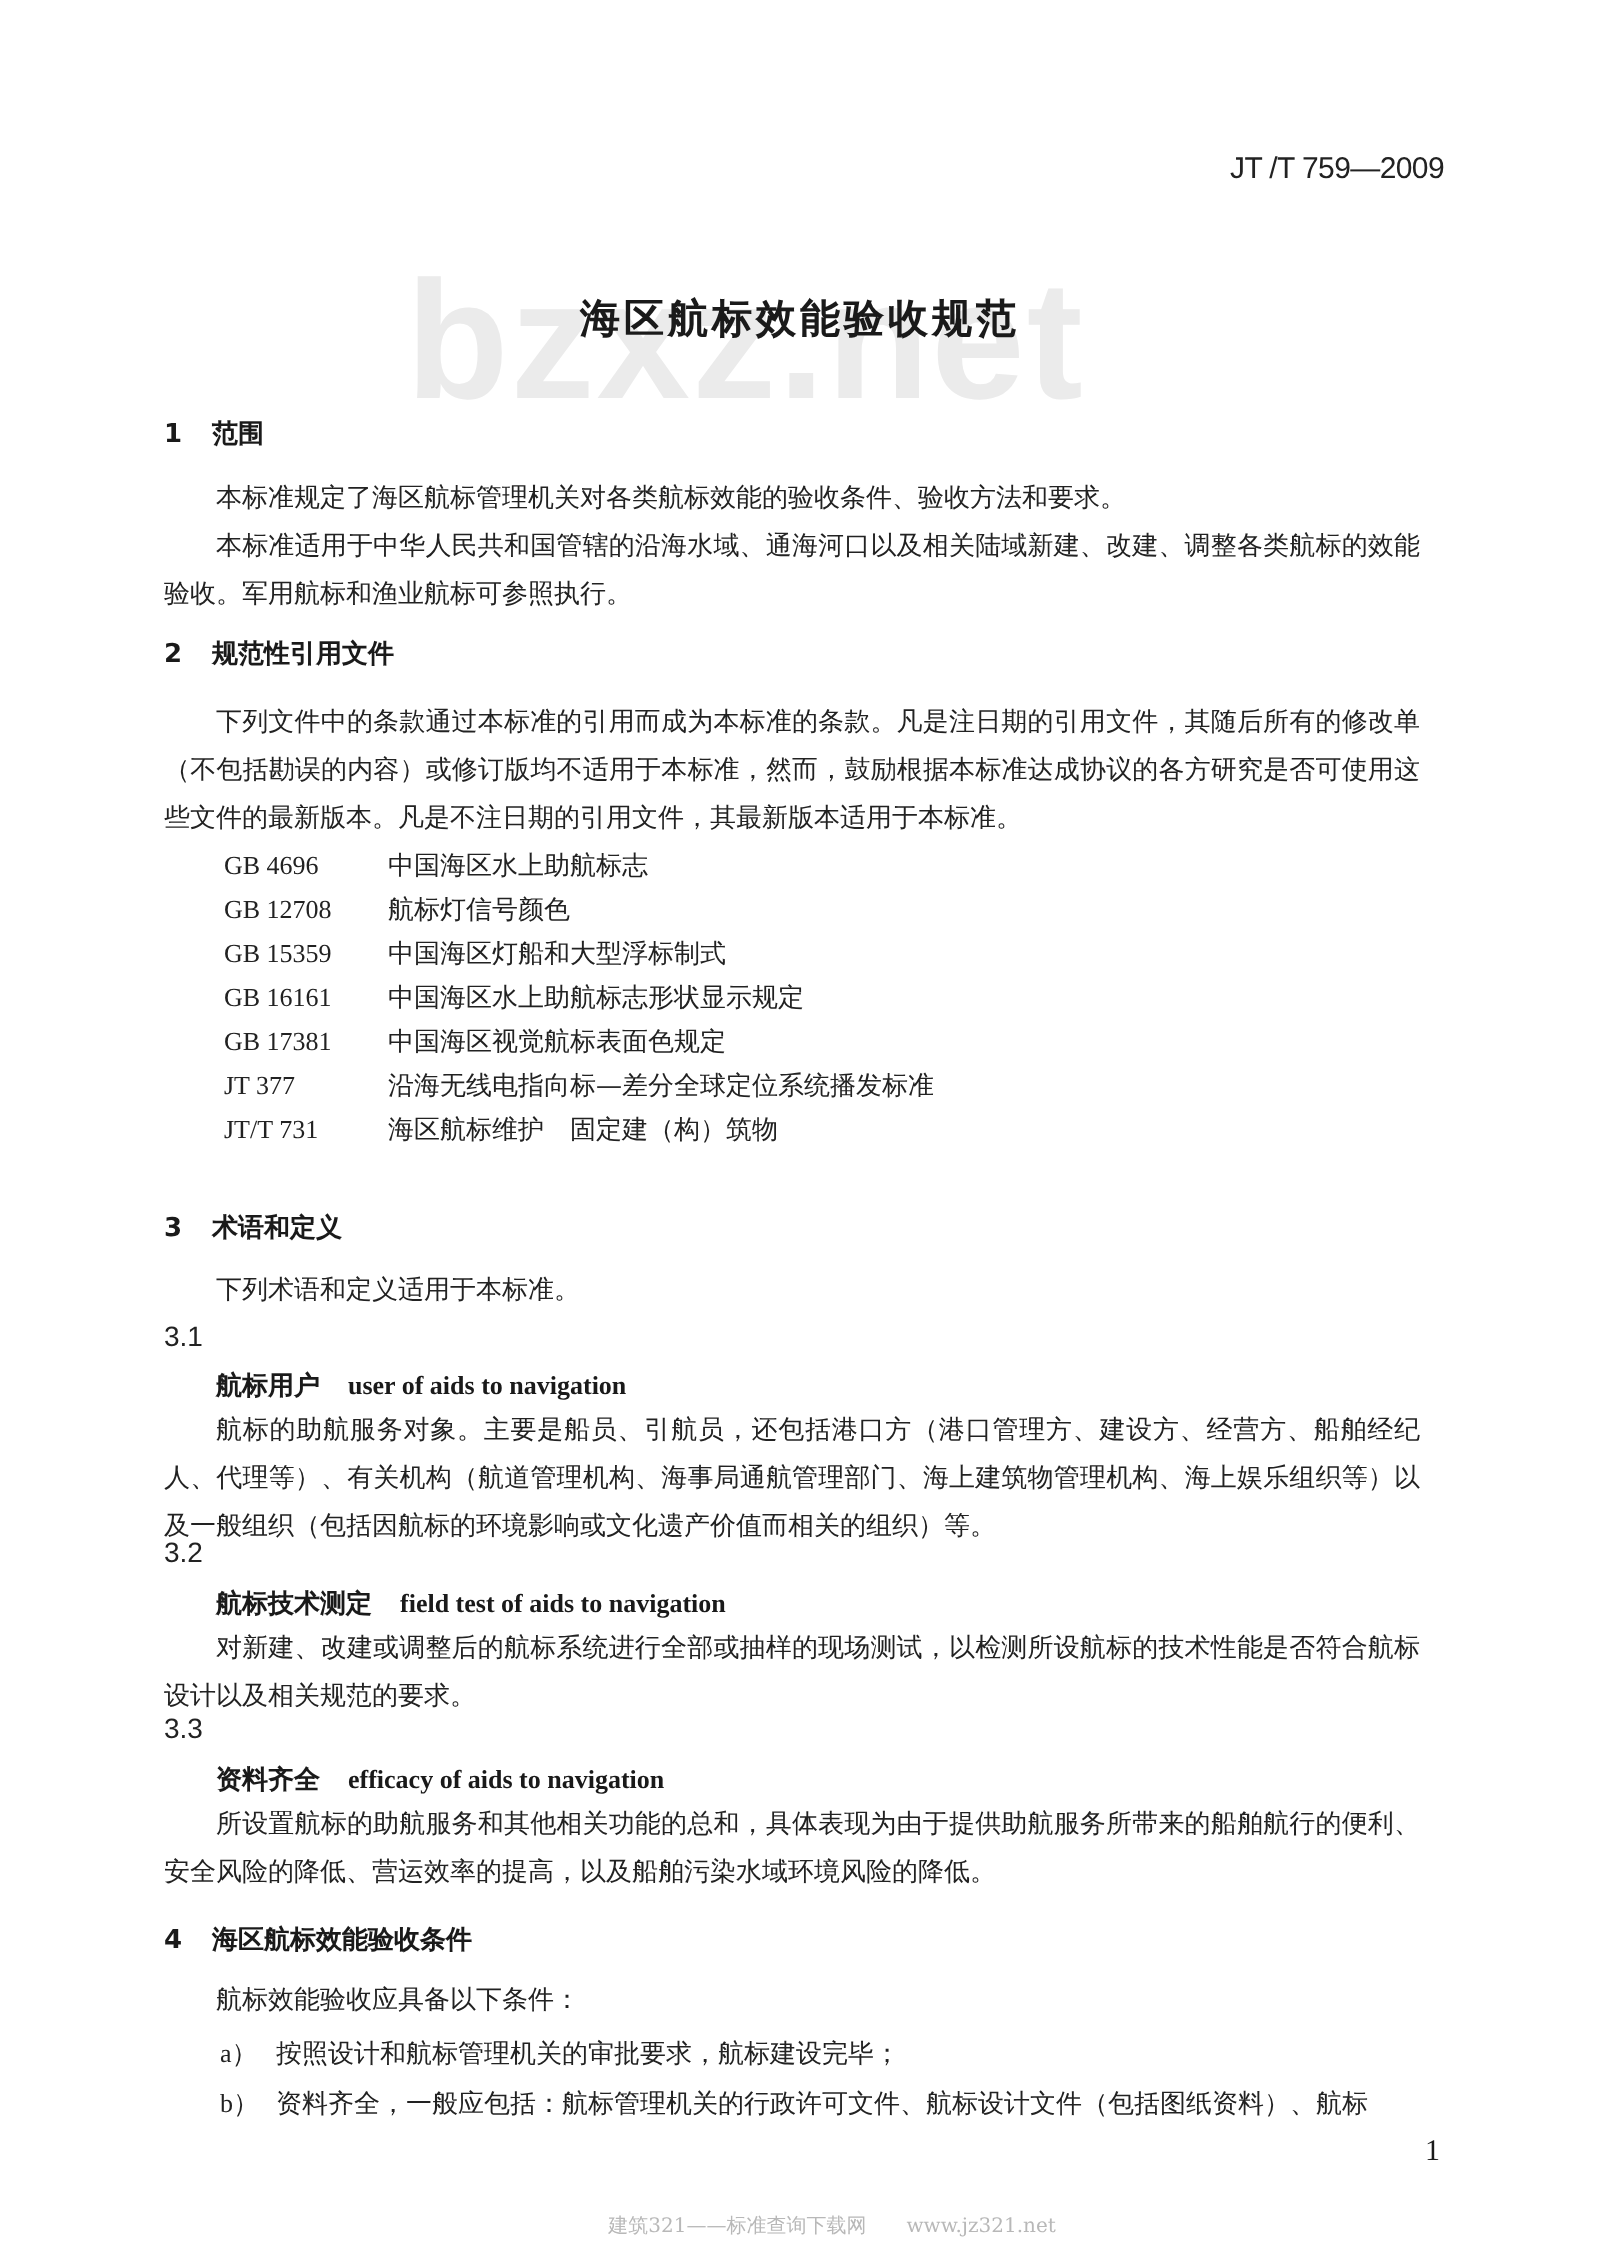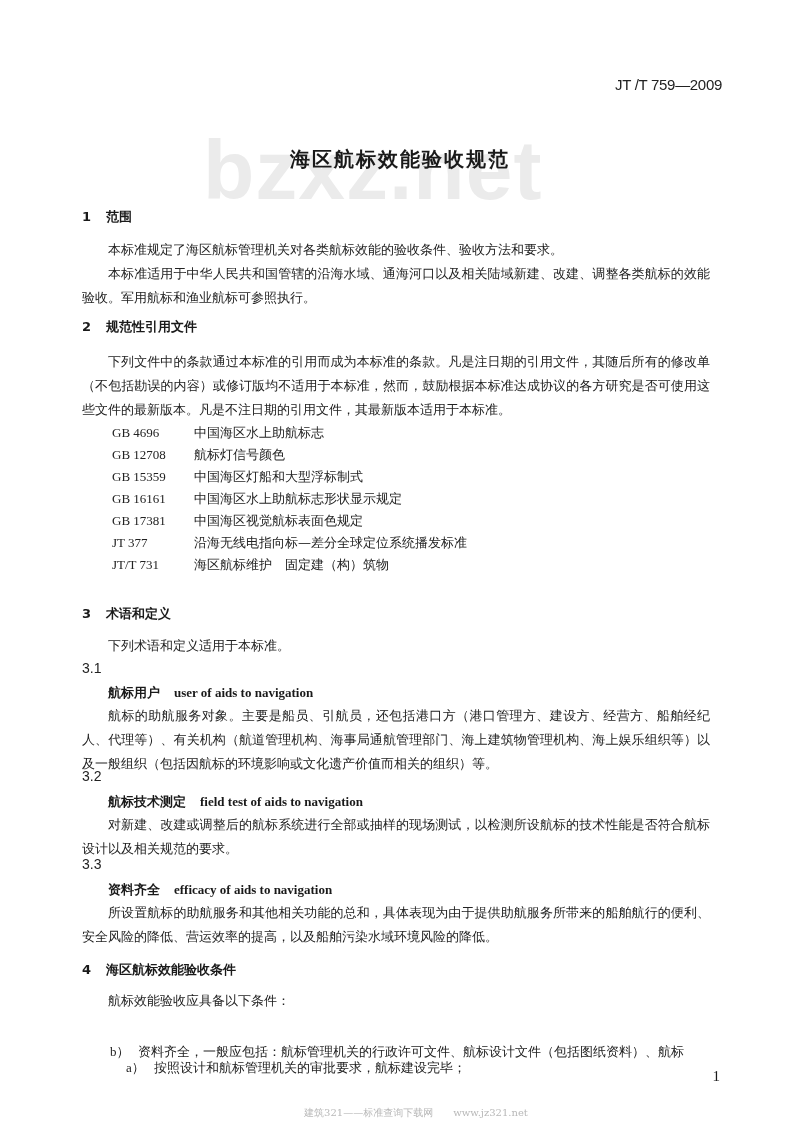--- a/index.html
+++ b/index.html
@@ -95,21 +95,21 @@
 <div class="abs clause-num" style="left:82px; top:856px;">3.3</div>
 <div class="abs term" style="left:108px; top:881px;">
   <span>资料齐全</span><span class="en">efficacy of aids to navigation</span>
 </div>
 <div class="abs para indent" style="left:82px; top:901px;">所设置航标的助航服务和其他相关功能的总和，具体表现为由于提供助航服务所带来的船舶航行的便利、安全风险的降低、营运效率的提高，以及船舶污染水域环境风险的降低。</div>
 
 <div class="abs section-heading" style="left:82px; top:961px;">
   <span class="num">4</span><span>海区航标效能验收条件</span>
 </div>
 <div class="abs para" style="left:108px; top:989px; width:600px;">航标效能验收应具备以下条件：</div>
-<div class="abs list-row" style="left:126px; top:1018px;margin-top:41px;">
+<div class="abs list-row" style="left:110px; top:1018px;">
   <span class="marker">a）</span><span>按照设计和航标管理机关的审批要求，航标建设完毕；</span>
 </div>
 <div class="abs list-row" style="left:110px; top:1043px;">
   <span class="marker">b）</span><span>资料齐全，一般应包括：航标管理机关的行政许可文件、航标设计文件（包括图纸资料）、航标</span>
 </div>
 
 <div class="abs page-number">1</div>
 <div class="abs footer-mark">建筑321——标准查询下载网　　www.jz321.net</div>
 
 </body></html>

